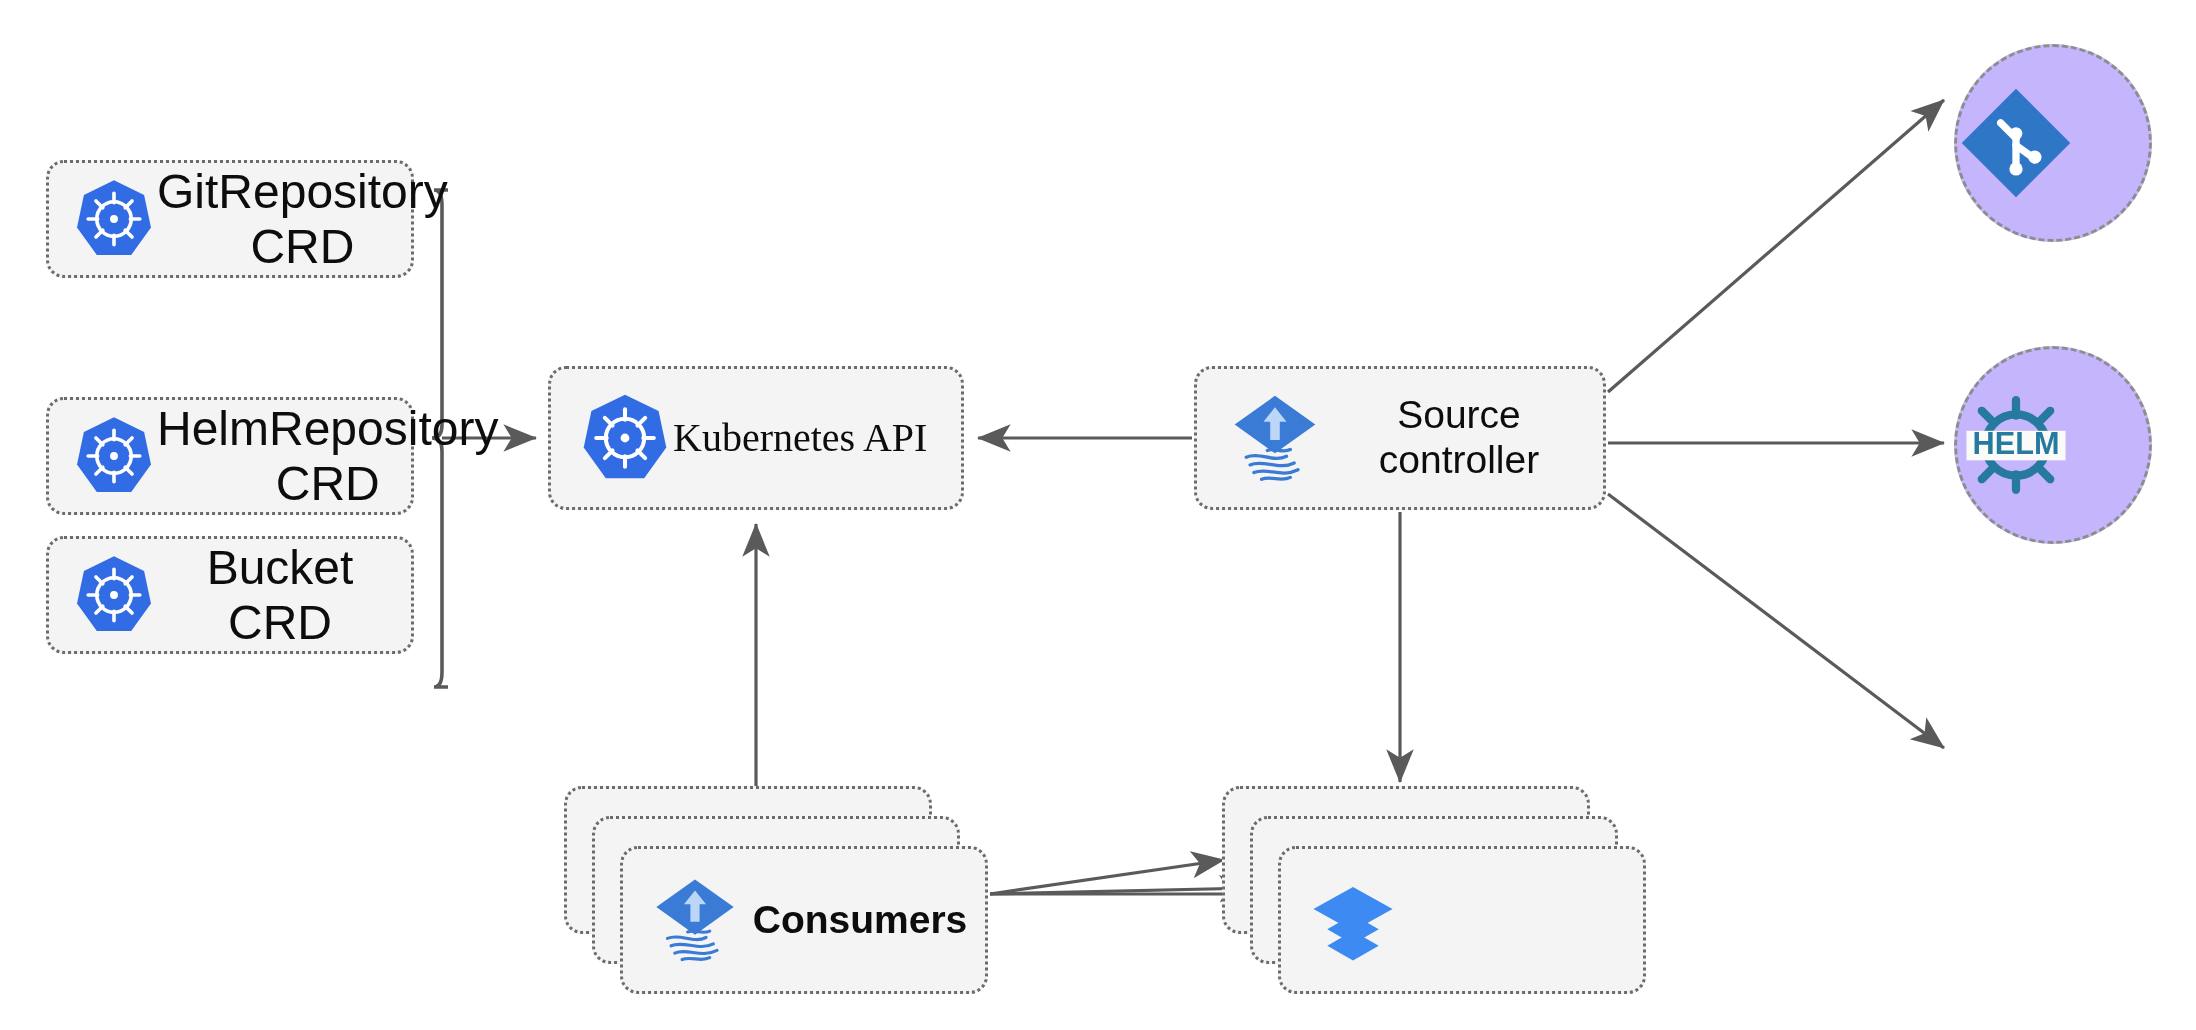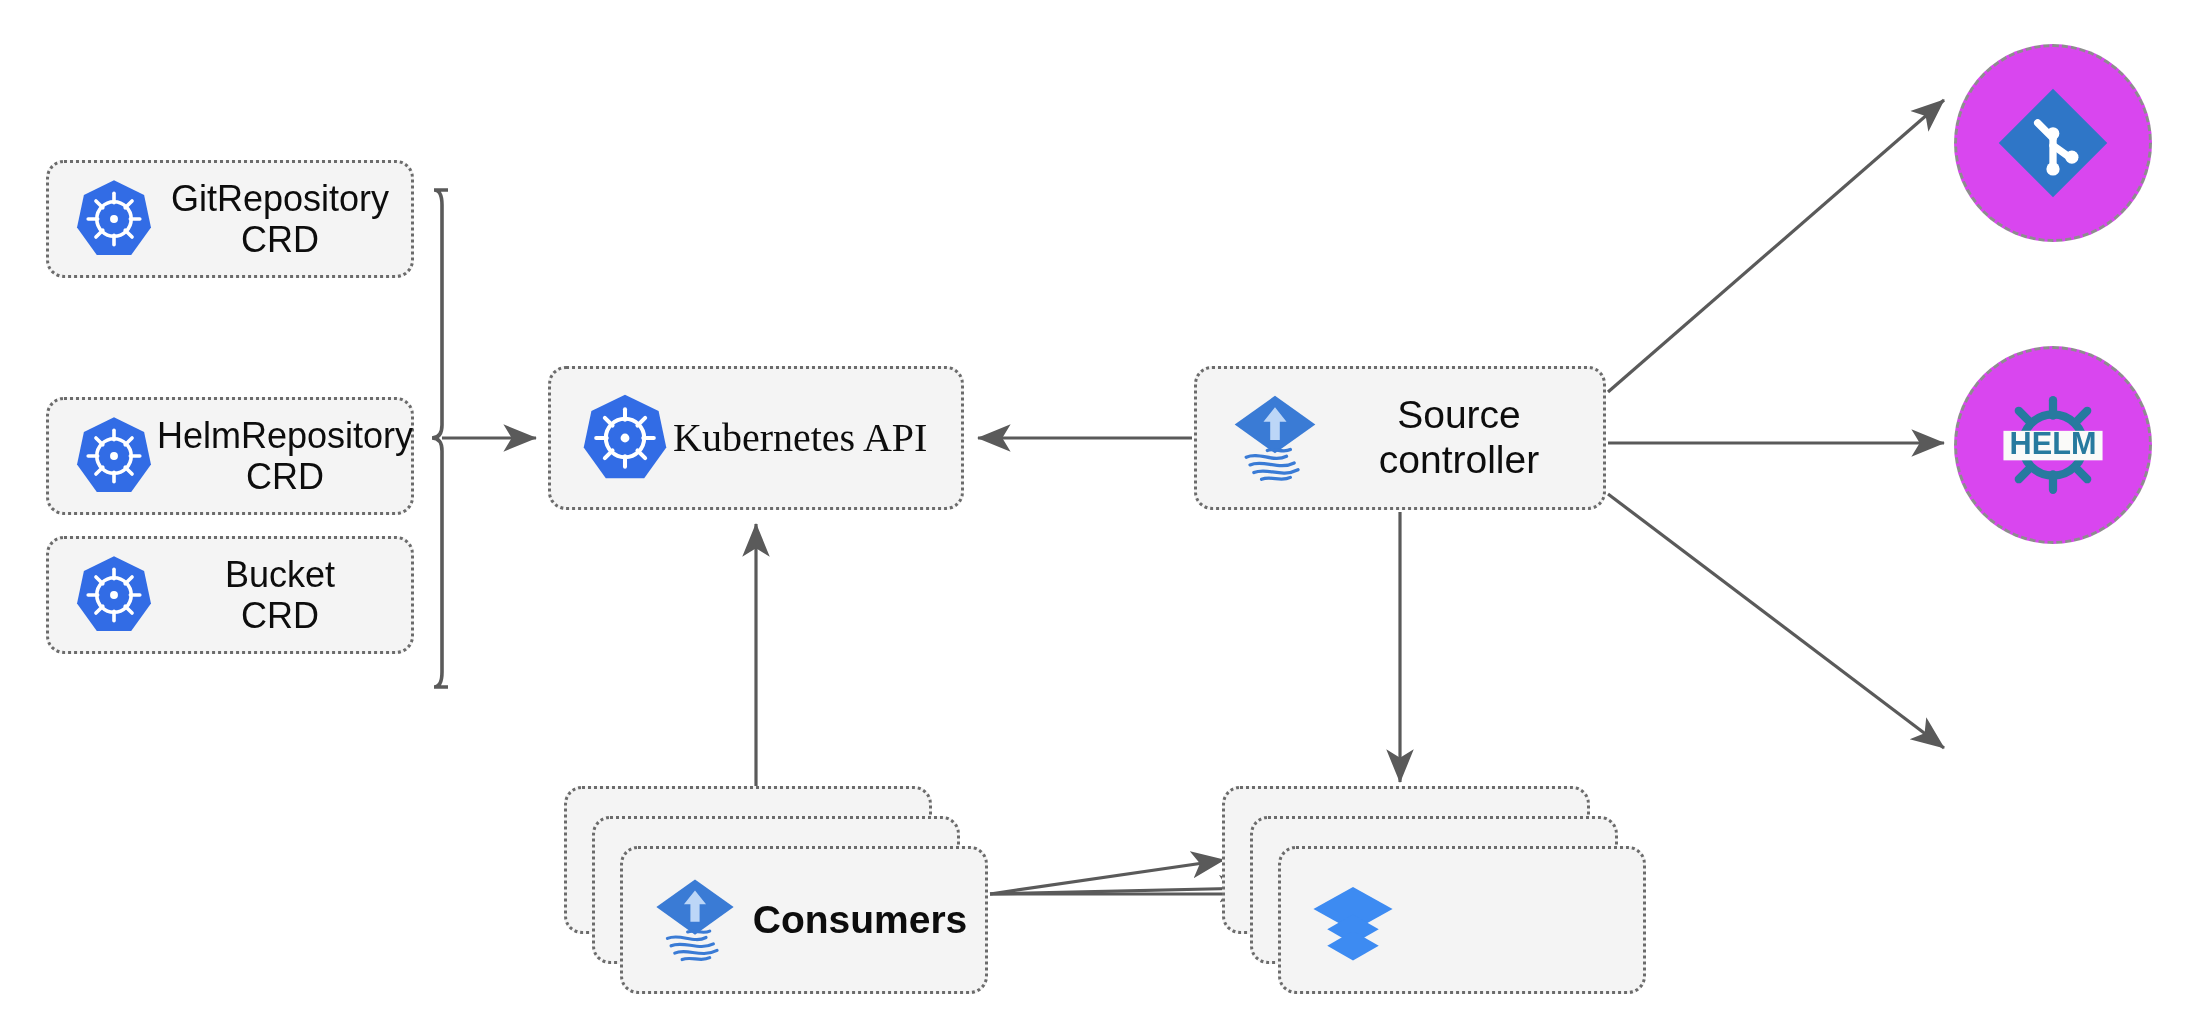--- a/index.html
+++ b/index.html
@@ -53,21 +53,21 @@
   }
 
   
   .crd {
     width: 368px;
     height: 118px;
     left: 46px;
     padding-left: 22px;
   }
   .crd .ico { width: 86px; height: 86px; }
-  .crd .label { font-size: 36px; }
+  .crd .label { font-size: 48px; }
 
   
   #node-k8s-api {
     left: 548px; top: 366px;
     width: 416px; height: 144px;
     padding-left: 26px;
   }
   #node-k8s-api .ico { width: 96px; height: 96px; }
   #node-k8s-api .label { font-size: 40px; text-align: left; font-family: Liberation Serif, serif; }
 
@@ -108,24 +108,24 @@
   #stack-consumers { left: 564px; top: 786px; }
   #stack-artifacts { left: 1222px; top: 786px; }
 
   
   .ext-circle {
     position: absolute;
     box-sizing: border-box;
     width: 198px; height: 198px;
     border-radius: 50%;
     border: 3px dashed #8d8d8d;
-    background: #d946ef;
+    background: #c4b5fd;
     display: flex;
     align-items: center;
-    justify-content: center;
+    justify-content: flex-start;
   }
   #ext-git   { left: 1954px; top: 44px;  }
   #ext-helm  { left: 1954px; top: 346px; }
   #ext-s3    { left: 1954px; top: 652px; }
   .ext-circle .ico { width: 118px; height: 118px; display:flex; align-items:center; justify-content:center;}
 </style>
 </head>
 <body>
 
 <div id="canvas">

